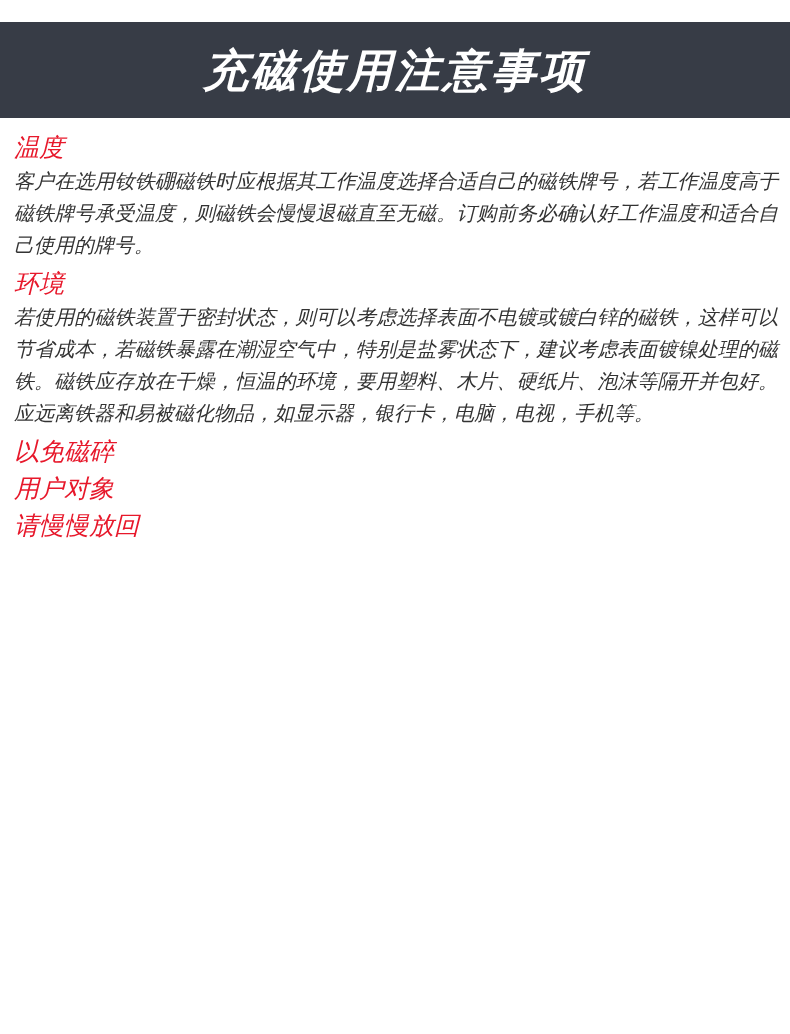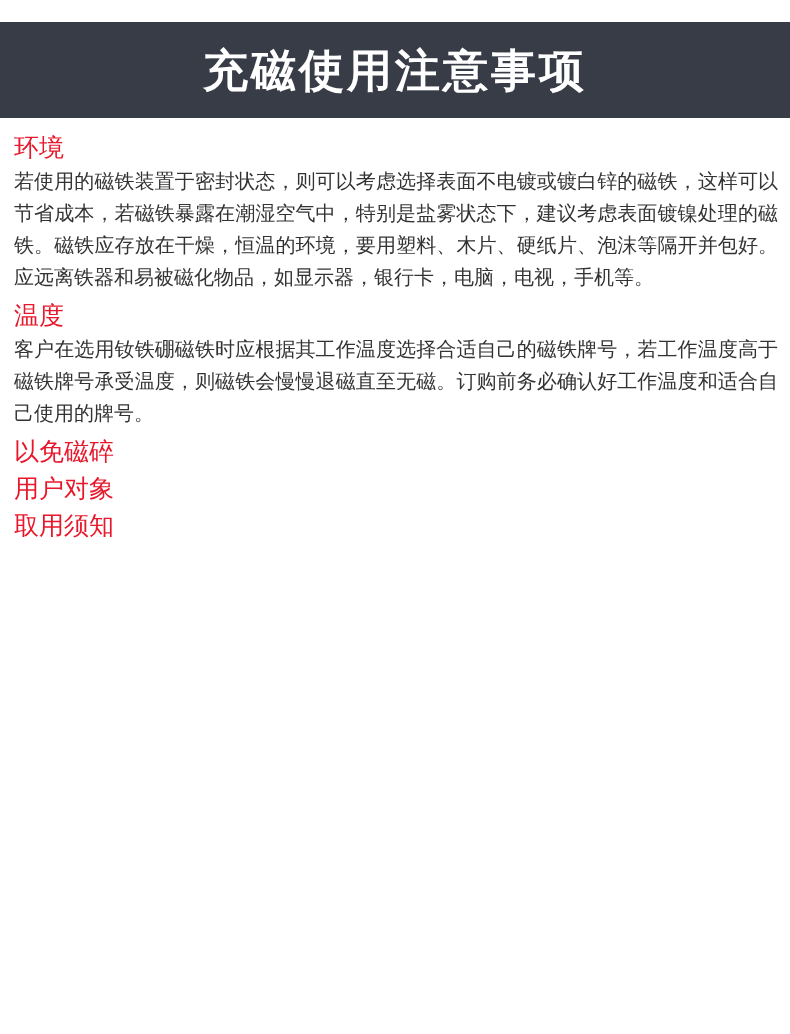--- a/index.html
+++ b/index.html
@@ -8,20 +8,21 @@
     background: #ffffff;
     font-family: "Liberation Sans", "DejaVu Sans", sans-serif;
   }
   .page {
     width: 790px;
     height: 1034px;
     margin: 0 auto;
     background: #ffffff;
     overflow: hidden;
     box-sizing: border-box;
+    font-style: italic;
   }
   .top-strip {
     height: 22px;
     background: #ffffff;
   }
   .banner {
     height: 96px;
     background: #373c46;
     display: flex;
     align-items: center;
@@ -64,35 +65,35 @@
 
   <div class="top-strip"></div>
 
   <div class="banner">
     <div class="banner-title">充磁使用注意事项</div>
   </div>
 
   <div class="content">
 
     <div class="section">
-      <h2 class="section-heading">环境</h2>
-      <p class="section-body">若使用的磁铁装置于密封状态，则可以考虑选择表面不电镀或镀白锌的磁铁，这样可以节省成本，若磁铁暴露在潮湿空气中，特别是盐雾状态下，建议考虑表面镀镍处理的磁铁。磁铁应存放在干燥，恒温的环境，要用塑料、木片、硬纸片、泡沫等隔开并包好。应远离铁器和易被磁化物品，如显示器，银行卡，电脑，电视，手机等。</p>
+      <h2 class="section-heading">温度</h2>
+      <p class="section-body">客户在选用钕铁硼磁铁时应根据其工作温度选择合适自己的磁铁牌号，若工作温度高于磁铁牌号承受温度，则磁铁会慢慢退磁直至无磁。订购前务必确认好工作温度和适合自己使用的牌号。</p>
     </div>
 
     <div class="section">
-      <h2 class="section-heading">温度</h2>
-      <p class="section-body">客户在选用钕铁硼磁铁时应根据其工作温度选择合适自己的磁铁牌号，若工作温度高于磁铁牌号承受温度，则磁铁会慢慢退磁直至无磁。订购前务必确认好工作温度和适合自己使用的牌号。</p>
+      <h2 class="section-heading">环境</h2>
+      <p class="section-body">若使用的磁铁装置于密封状态，则可以考虑选择表面不电镀或镀白锌的磁铁，这样可以节省成本，若磁铁暴露在潮湿空气中，特别是盐雾状态下，建议考虑表面镀镍处理的磁铁。磁铁应存放在干燥，恒温的环境，要用塑料、木片、硬纸片、泡沫等隔开并包好。应远离铁器和易被磁化物品，如显示器，银行卡，电脑，电视，手机等。</p>
     </div>
 
     <div class="section">
       <h2 class="section-heading">以免磁碎</h2>
     </div>
 
     <div class="section">
       <h2 class="section-heading">用户对象</h2>
     </div>
 
     <div class="section">
-      <h2 class="section-heading">取用须知</h2>
+      <h2 class="section-heading">请慢慢放回</h2>
     </div>
 
   </div>
 </div>
 
 </body></html>

